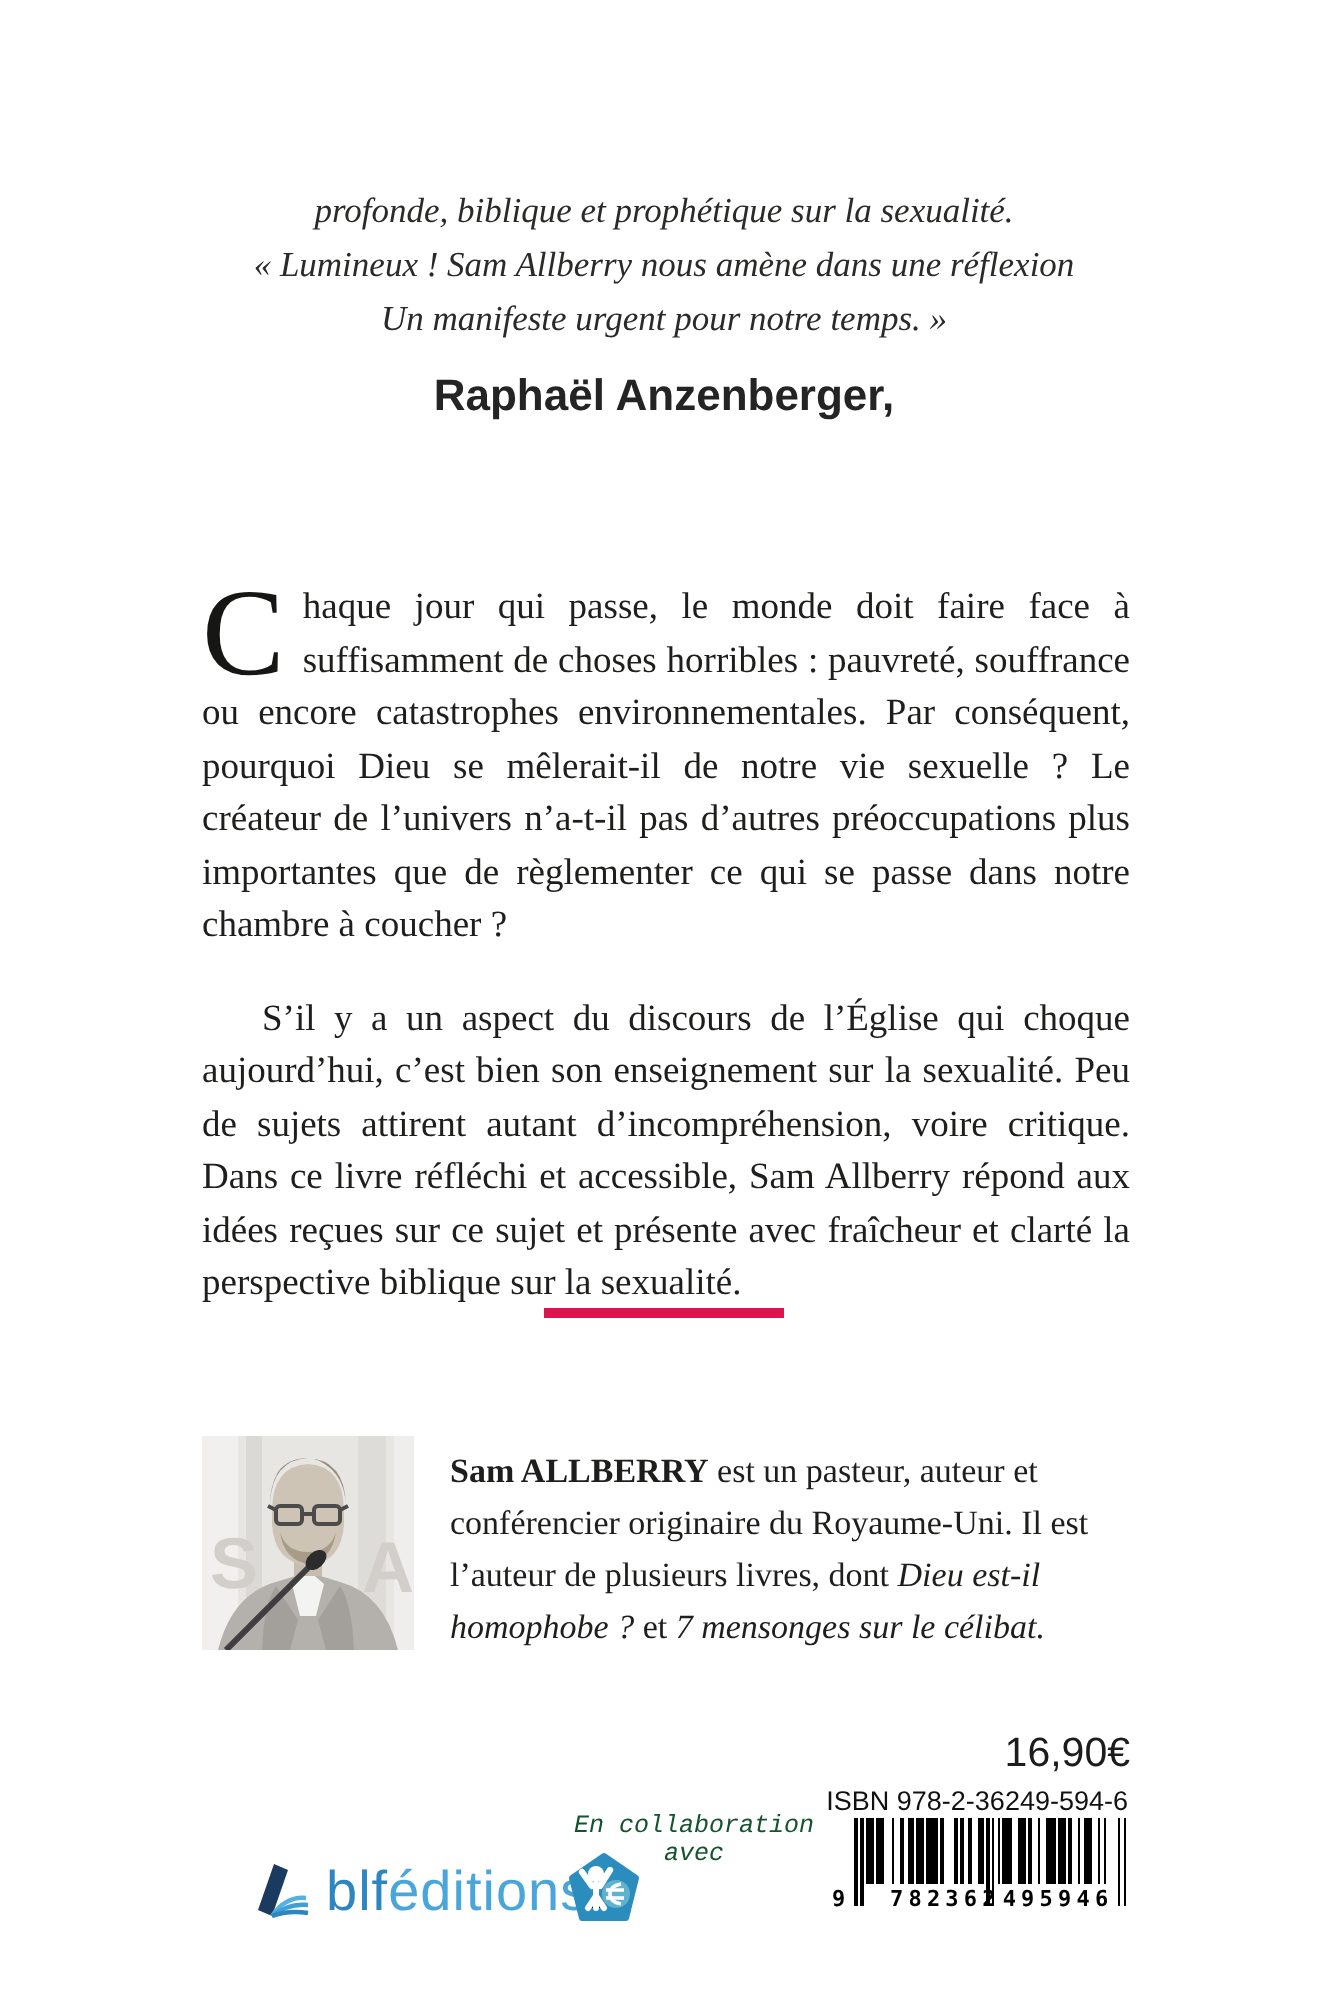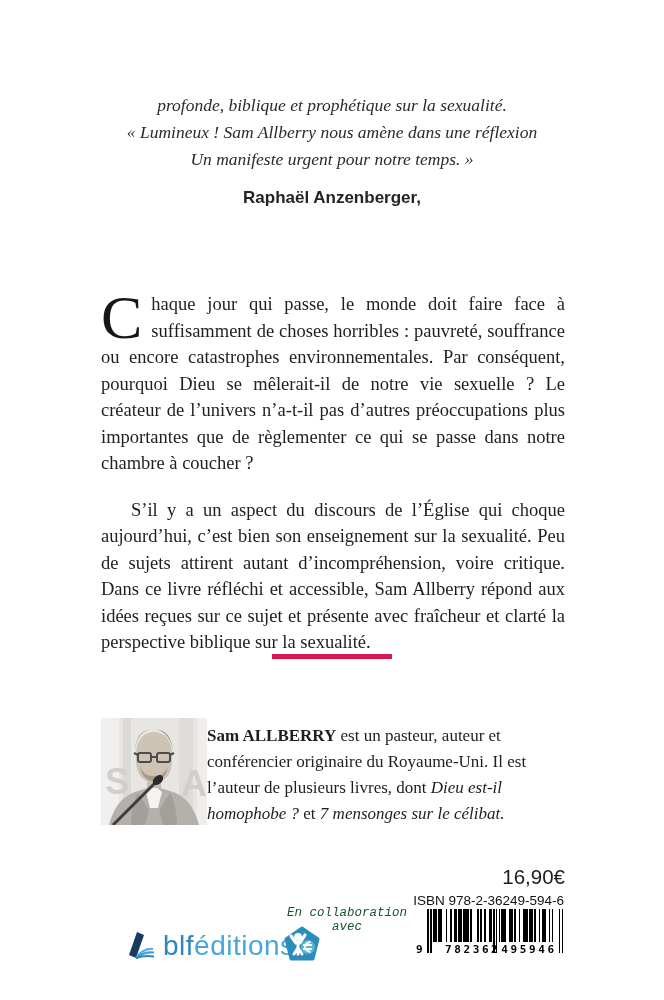--- a/index.html
+++ b/index.html
@@ -8,21 +8,21 @@
     position:relative; width:664px; height:1000px; background:#ffffff;
     font-family:"Liberation Serif","DejaVu Serif",serif; color:#1d1d1b;
     overflow:hidden; margin:0 auto;
   }
 
   
   .quote-block { position:absolute; top:92px; left:72px; width:520px; text-align:center; }
   .quote-line { font-style:italic; font-size:17.5px; line-height:27px; color:#2a2a28; }
   .quote-author {
     margin-top:13px; font-family:"Liberation Sans","DejaVu Sans",sans-serif;
-    font-weight:bold; font-size:17px; line-height:23px; color:#242424;
+    font-weight:bold; font-size:22px; line-height:23px; color:#242424;
   }
   .quote-role {
     font-family:"Liberation Sans","DejaVu Sans",sans-serif;
     font-size:16.5px; line-height:23px; color:#2e2e2e;
   }
 
   
   .synopsis { position:absolute; top:291px; left:101px; width:464px; text-align:justify; }
   .synopsis p { font-size:18.5px; line-height:26.5px; color:#1e1e1c; }
   .dropcap {
@@ -31,21 +31,21 @@
   }
   .para2 { margin-top:20px; text-indent:30px; }
 
   
   .divider { position:absolute; top:654px; left:272px; width:120px; height:5px; background:#d9164f; }
 
   
   .author-row { position:absolute; top:718px; left:101px; width:464px; display:flex; }
   .photo { width:106px; height:107px; flex:none; overflow:hidden; background:#e7e5e2; }
   .photo svg { display:block; }
-  .bio-text { padding-top:5px; width:340px; font-size:17px; line-height:26px; color:#1e1e1c; }
+  .bio-text { margin-left:18px; padding-top:5px; width:340px; font-size:17px; line-height:26px; color:#1e1e1c; }
   .bio-name { font-weight:bold; }
   .it { font-style:italic; }
 
   
   .price {
     position:absolute; top:865px; right:99px;
     font-family:"Liberation Sans","DejaVu Sans",sans-serif; font-size:20.5px; color:#1c1c1c;
   }
   .isbn {
     position:absolute; top:893px; right:100px;

